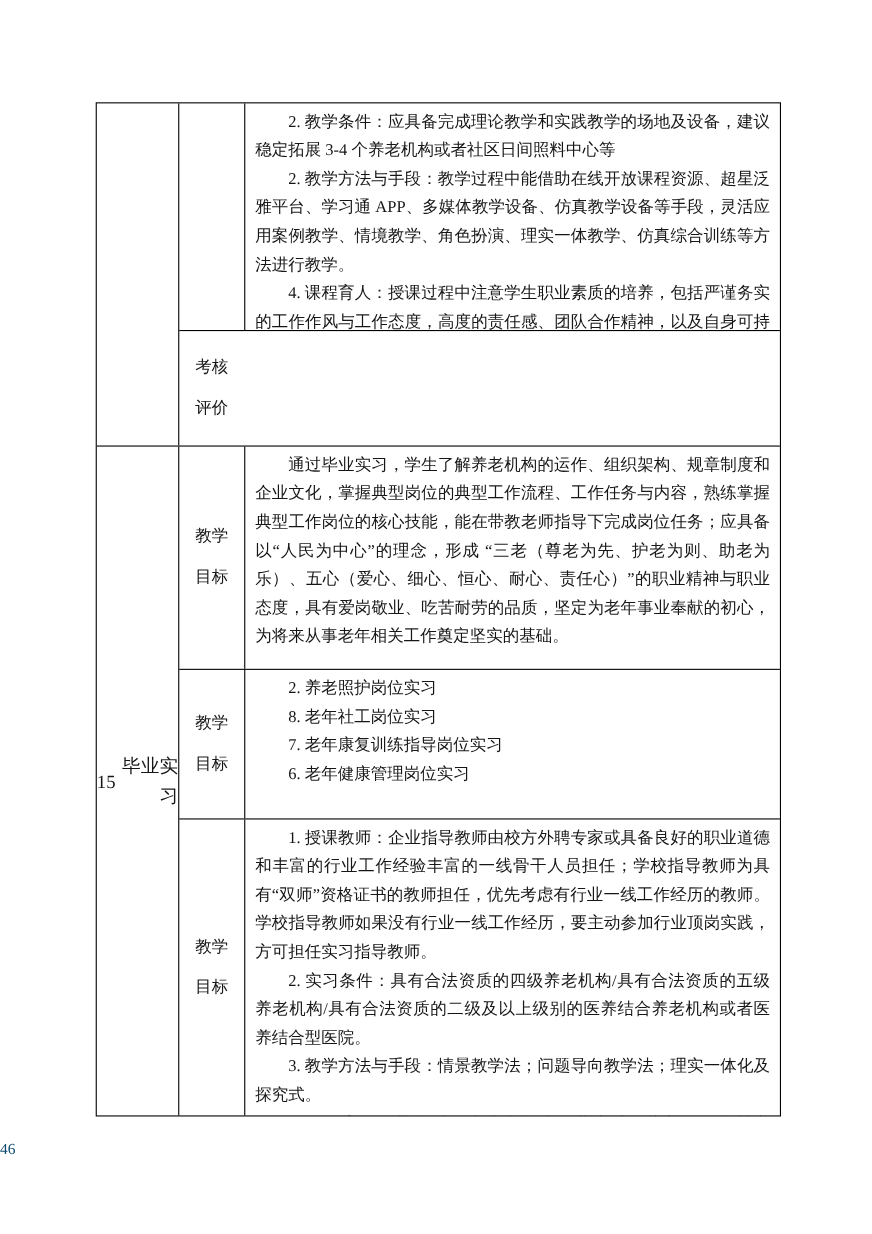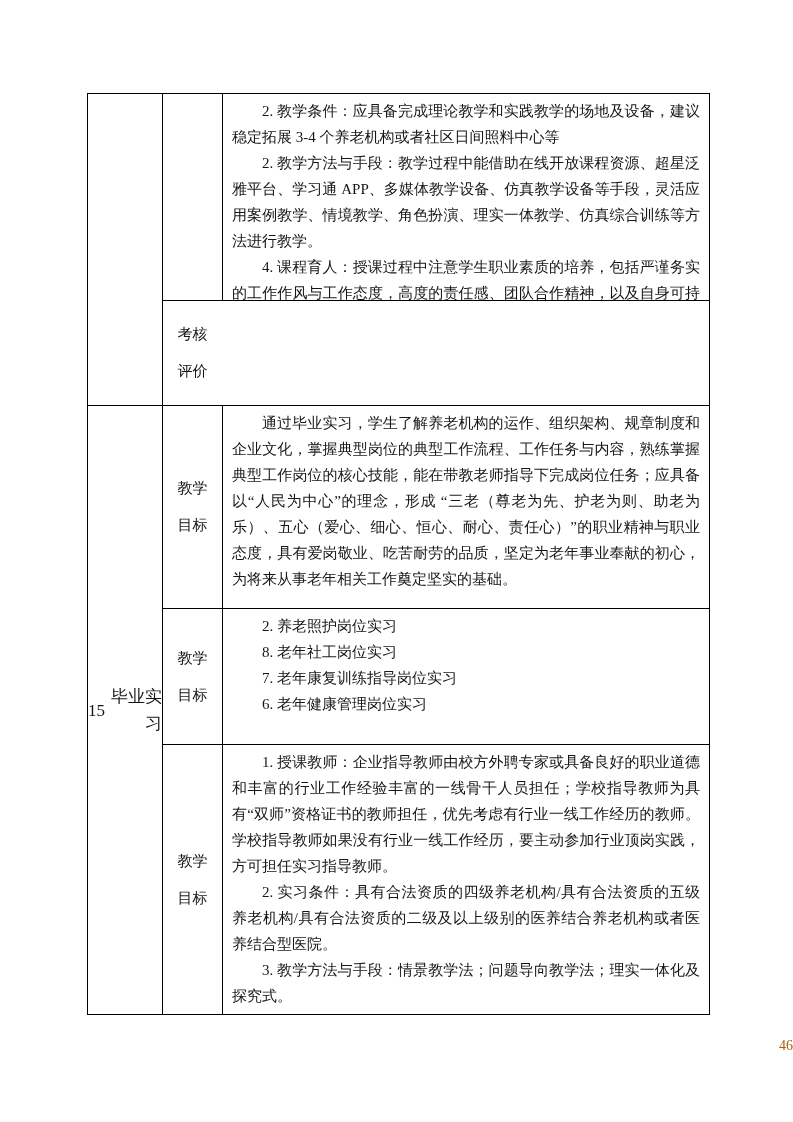--- a/index.html
+++ b/index.html
@@ -62,23 +62,23 @@
   .h-a1 { height: 206px; }
   .h-a2 { height: 104px; }
   .h-b1 { height: 202px; }
   .h-b2 { height: 135px; }
   .h-b3 { height: 269px; }
   .page-footer {
     position: absolute;
     left: 0;
     top: 1038px;
     width: 100%;
-    text-align: right;
+    text-align: left;
     font-size: 14px;
-    color: #a16207;
+    color: #0c4a6e;
   }
 </style>
 </head>
 <body>
 
 <div class="page">
 
   <div class="doc-table">
 
     <div class="tgroup">

